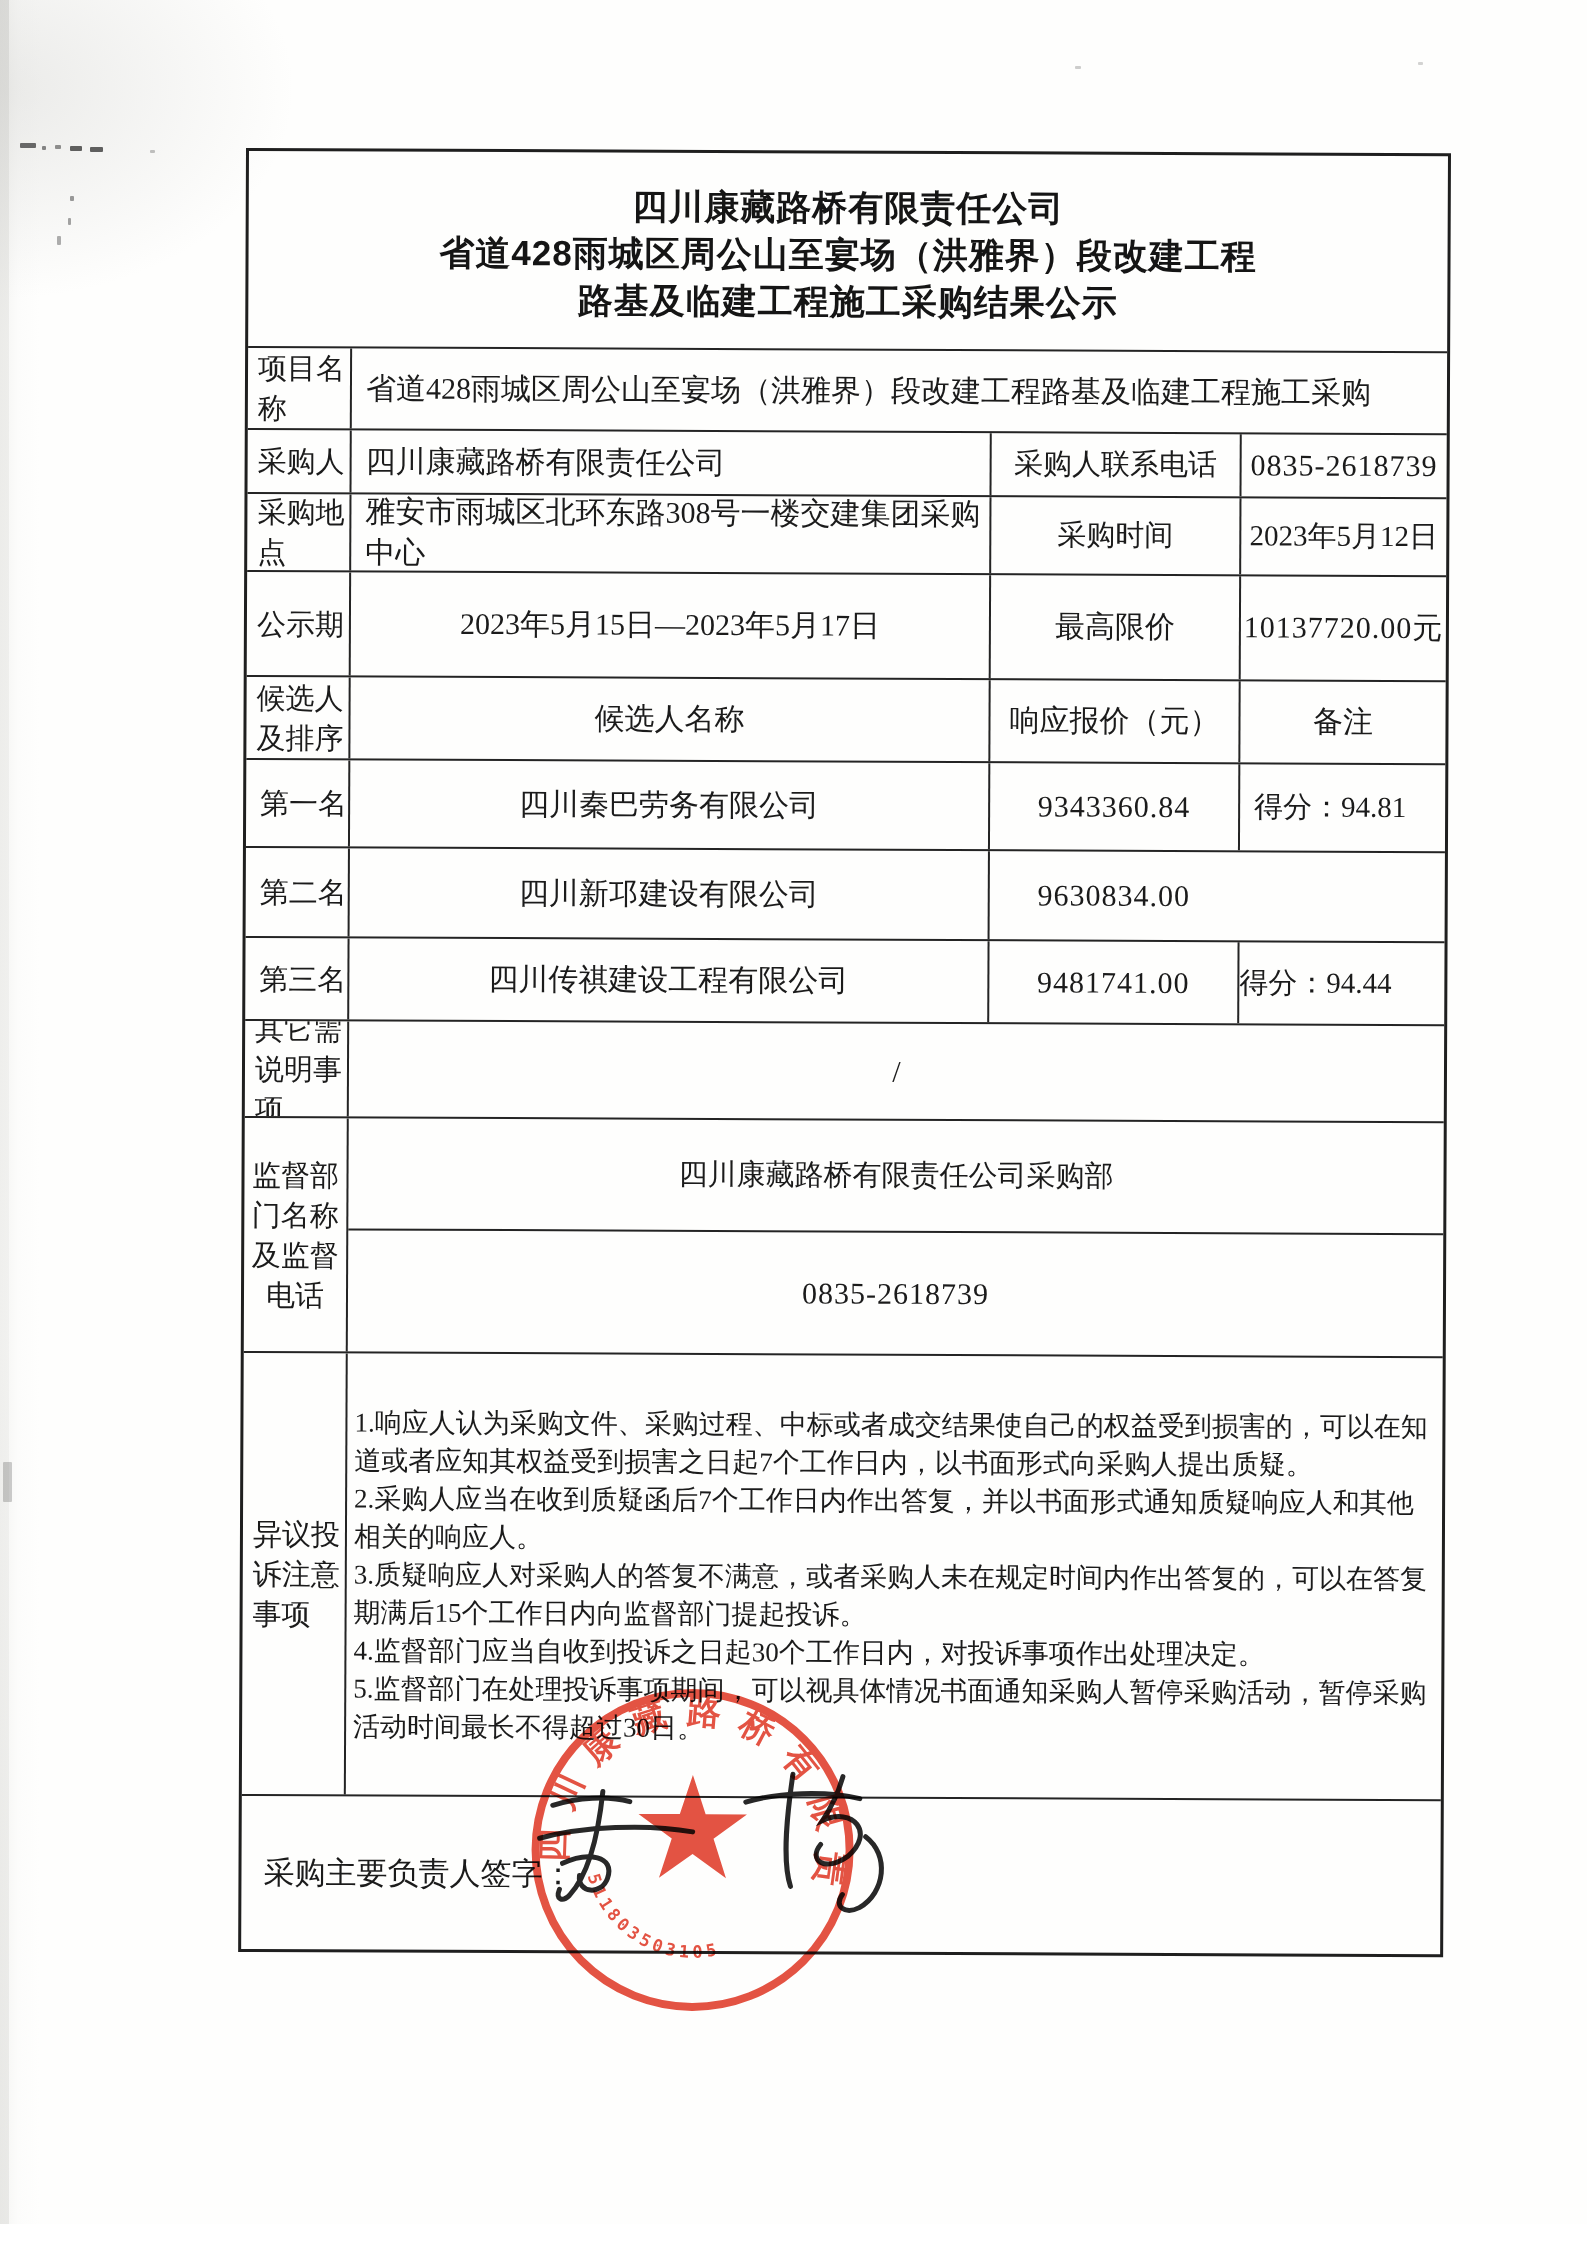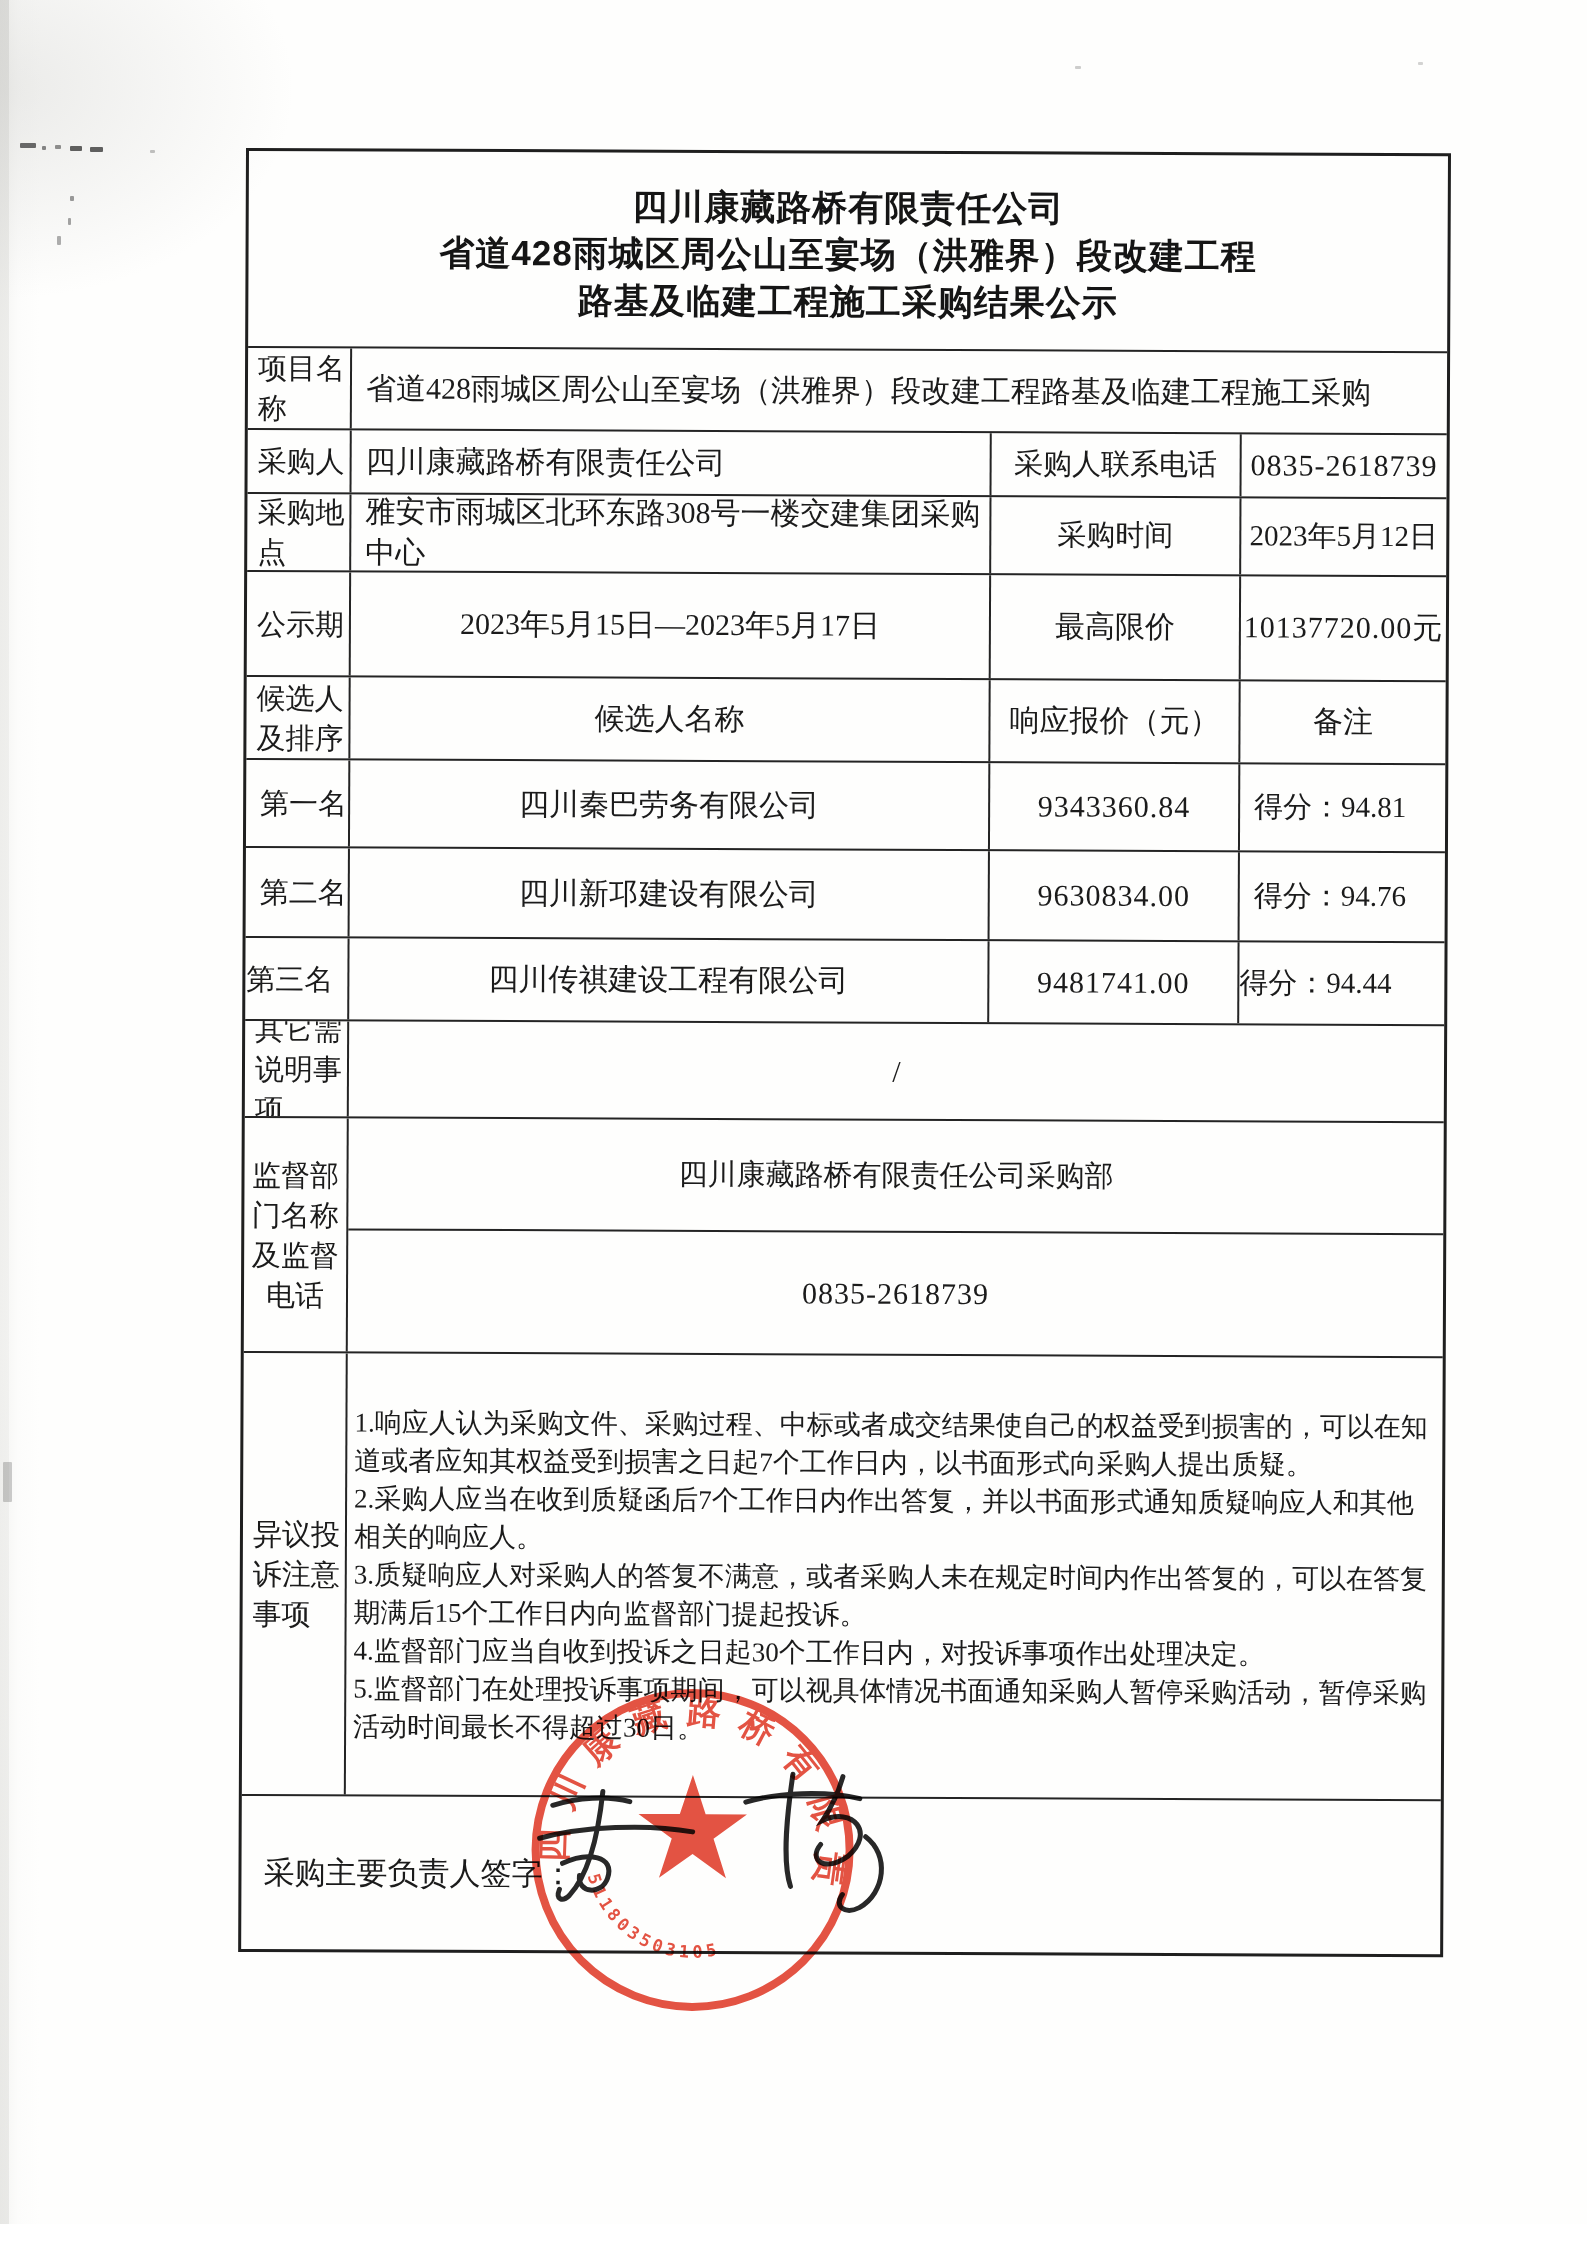--- a/index.html
+++ b/index.html
@@ -123,25 +123,24 @@
         <div class="cell lab" style="padding-left:14px;white-space:nowrap">第一名</div>
         <div class="cell c2 center fs30">四川秦巴劳务有限公司</div>
         <div class="cell c3 num">9343360.84</div>
         <div class="cell c4 fs29" style="padding-left:14px">得分：94.81</div>
       </div>
 
       <div class="row" style="height:90px">
         <div class="cell lab" style="padding-left:14px;white-space:nowrap">第二名</div>
         <div class="cell c2 center fs30">四川新邛建设有限公司</div>
         <div class="cell c3 num">9630834.00</div>
-        <div class="cell c4 fs29" style="padding-left:14px">得分：94.76</div>
       </div>
 
       <div class="row" style="height:83px">
-        <div class="cell lab" style="padding-left:1px;white-space:nowrap">第三名</div>
+        <div class="cell lab" style="padding-left:14px;white-space:nowrap">第三名</div>
         <div class="cell c2 center fs30">四川传祺建设工程有限公司</div>
         <div class="cell c3 num">9481741.00</div>
         <div class="cell c4 fs29" style="padding-left:0">得分：94.44</div>
       </div>
 
       <div class="row" style="height:97px">
         <div class="cell lab">
             <span class="wrapbox">其它需说明事项</span>
           </div>
         <div class="cell c234 center fs30">/</div>

